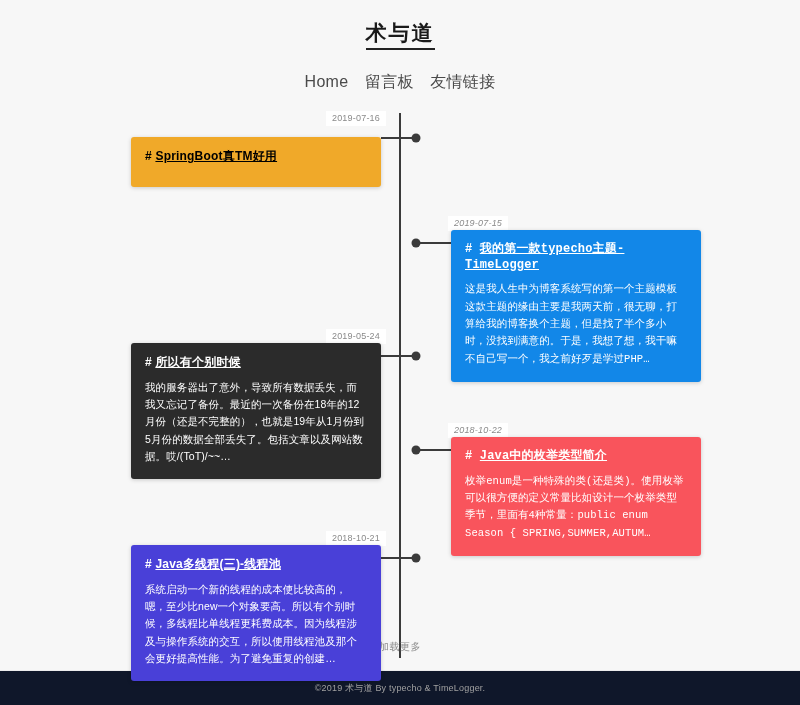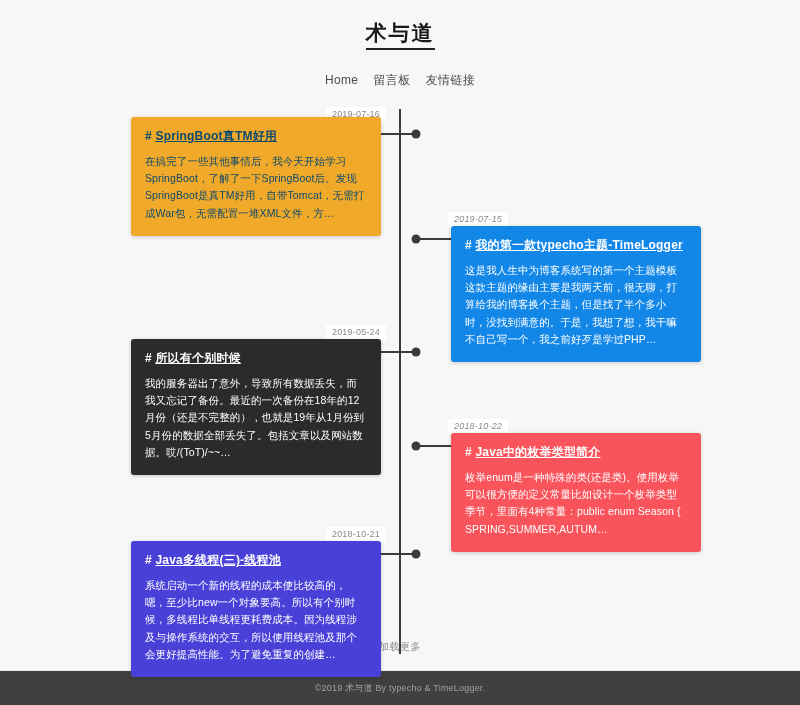--- a/index.html
+++ b/index.html
@@ -28,21 +28,21 @@
     color: #1a1a1a;
     letter-spacing: 2px;
     display: inline-block;
     border-bottom: 2px solid #222;
     padding-bottom: 3px;
     line-height: 1.2;
   }
   .nav {
     margin-top: 22px;
     text-align: center;
-    font-size: 12px;
+    font-size: 16px;
     color: #555;
   }
   .nav a {
     color: #4a4a4a;
     text-decoration: none;
     margin: 0 6px;
     letter-spacing: .3px;
   }
 
   
@@ -117,21 +117,21 @@
     line-height: 1.65;
     letter-spacing: .1px;
   }
 
   
   .side-left .card { left: 115px; }
   .side-left .date-badge { right: 430px; }
   .side-left .connector { left: 365px; width: 36px; }
 
   
-  .side-right .card { left: 435px; }
+  .side-right .card { left: 435px; font-family: Liberation Mono, monospace; }
   .side-right .date-badge { left: 432px; font-style: italic; }
   .side-right .connector { left: 400px; width: 36px; }
 
   
   .load-more-wrap {
     position: absolute;
     top: 636px;
     left: 0; right: 0;
     text-align: center;
   }
@@ -140,21 +140,21 @@
     color: #8d8d8d;
     text-decoration: none;
     letter-spacing: .5px;
   }
 
   
   .site-footer {
     position: absolute;
     left: 0; right: 0; bottom: 0;
     height: 35px;
-    background: #404040;
+    background: #0f172a;
     border-top: 1px solid #ececec;
     display: flex;
     align-items: center;
     justify-content: center;
   }
   .footer-text {
     font-size: 9px;
     color: #a0a0a0;
     letter-spacing: .2px;
   }
@@ -173,25 +173,24 @@
     </nav>
   </header>
 
   <section class="timeline">
     <div class="spine"></div>
 
     <div class="entry side-left" style="top:0;">
       <div class="date-badge" style="top:-2px;">2019-07-16</div>
       <div class="connector" style="top:25px;"></div>
       <div class="dot" style="top:25px;"></div>
-      <article class="card" style="top:8px;background:#F0A929;color:#0c4a6e;">
+      <article class="card" style="top:24px;background:#F0A929;color:#000000;">
         <div class="card-title">
           <span class="hash"># </span><span class="t">SpringBoot真TM好用</span>
         </div>
-        <div class="card-excerpt">在搞完了一些其他事情后，我今天开始学习SpringBoot，了解了一下SpringBoot后。发现SpringBoot是真TM好用，自带Tomcat，无需打成War包，无需配置一堆XML文件，方…</div>
       </article>
     </div>
 
     <div class="entry side-right" style="top:105px;">
       <div class="date-badge" style="top:-2px;">2019-07-15</div>
       <div class="connector" style="top:25px;"></div>
       <div class="dot" style="top:25px;"></div>
       <article class="card" style="top:12px;background:#1287E8;color:#ffffff;">
         <div class="card-title">
           <span class="hash"># </span><span class="t">我的第一款typecho主题-TimeLogger</span>

